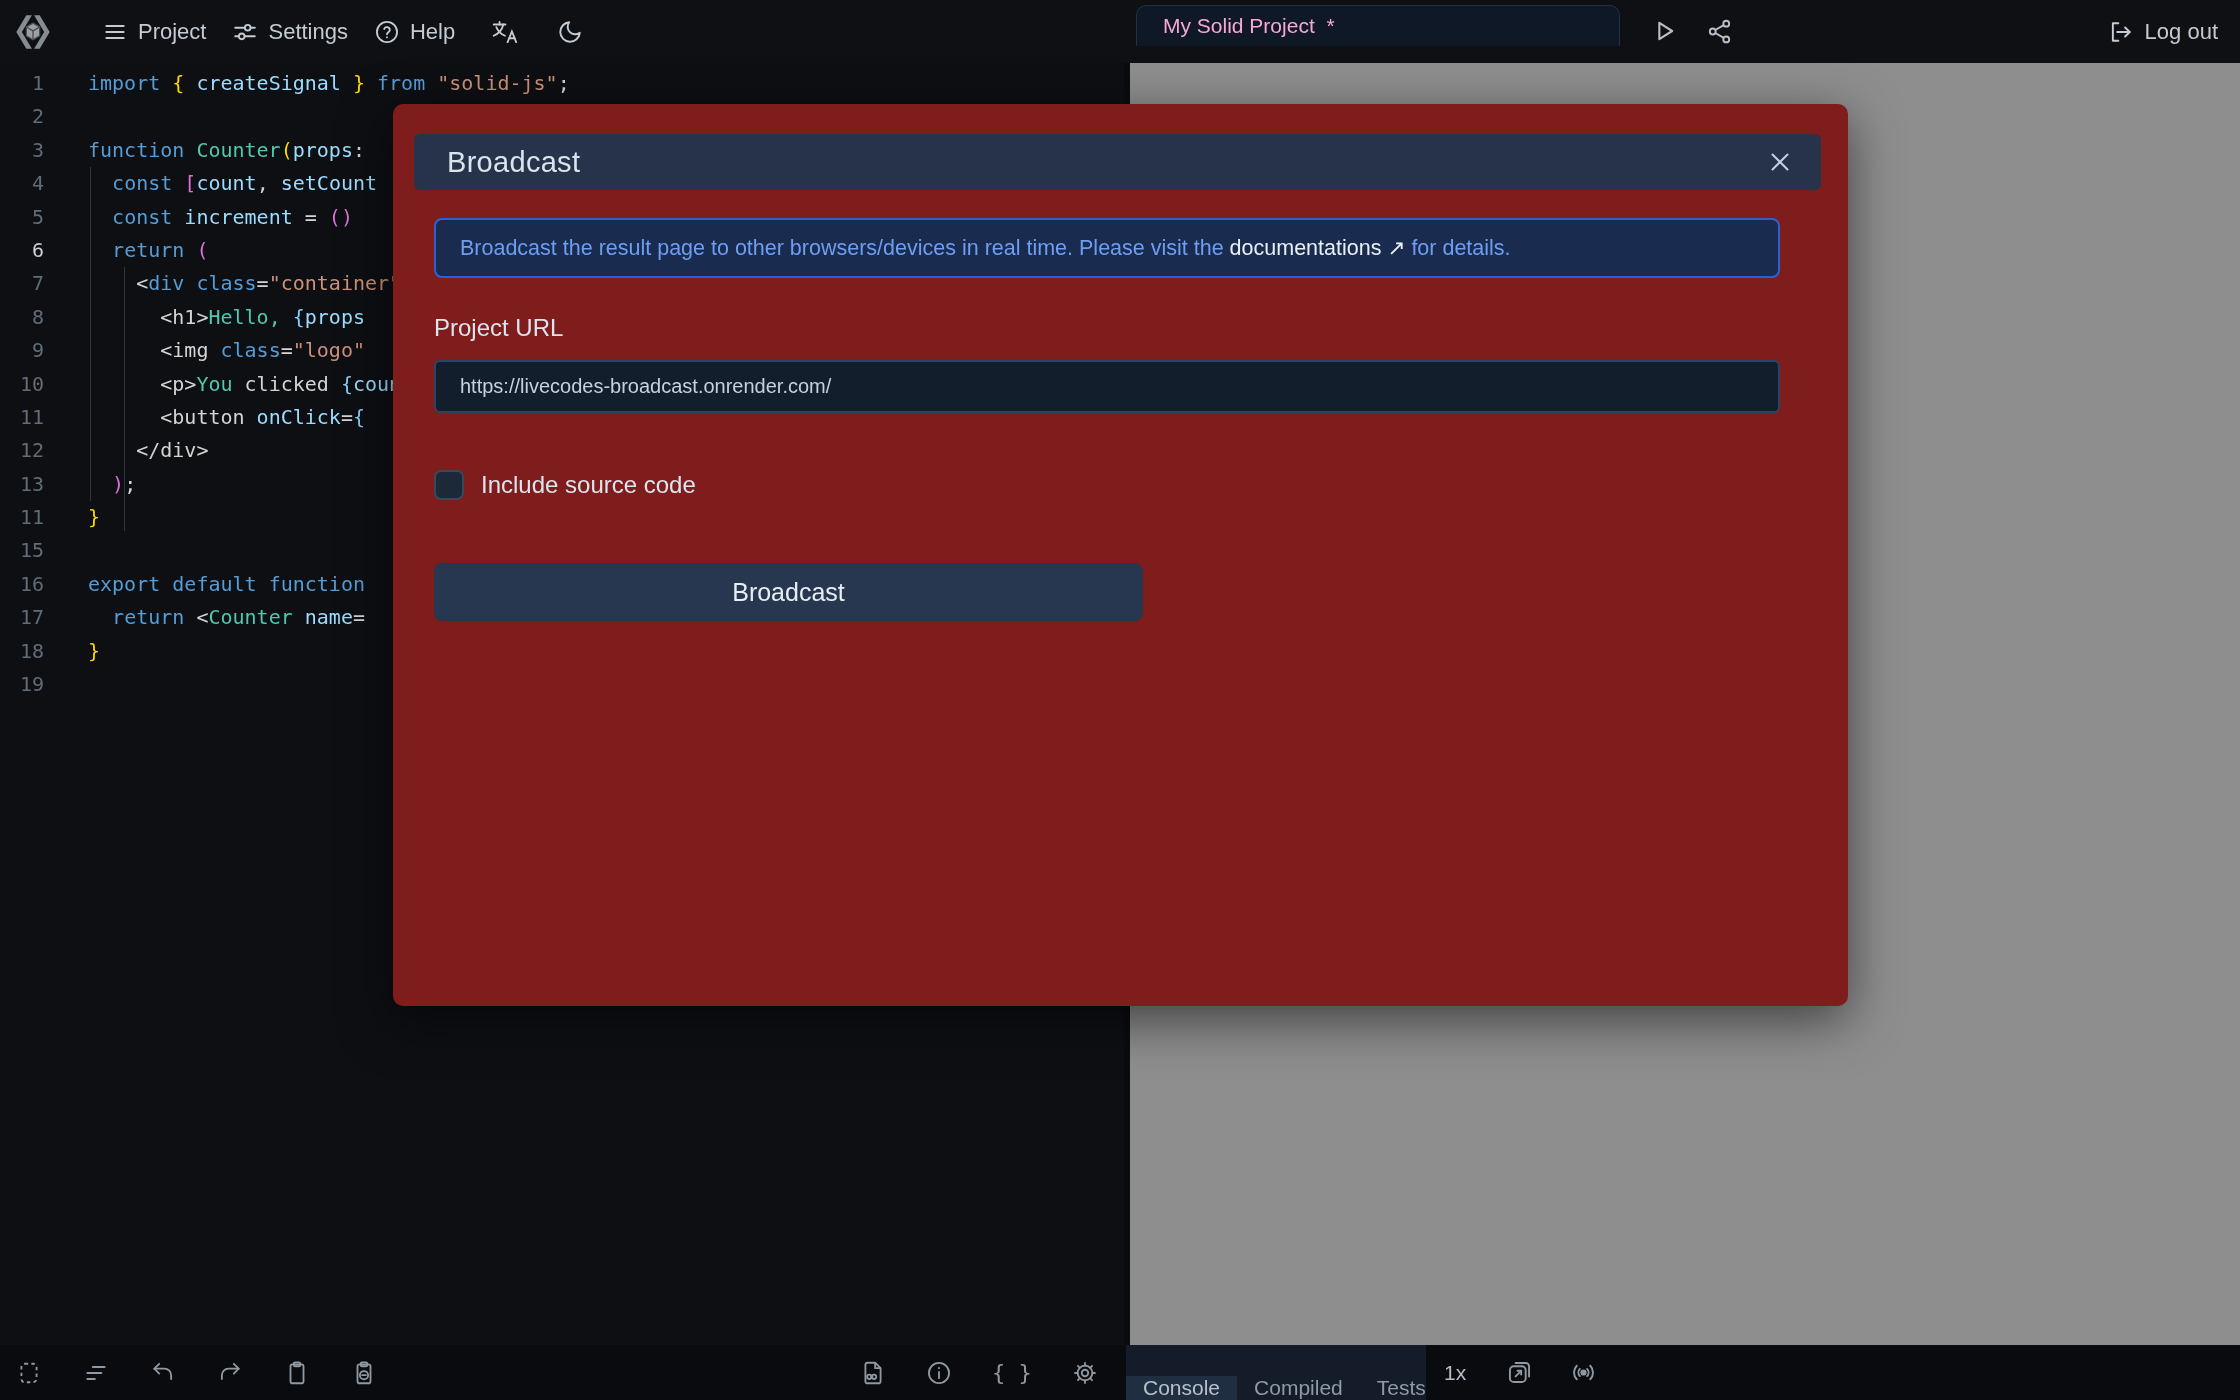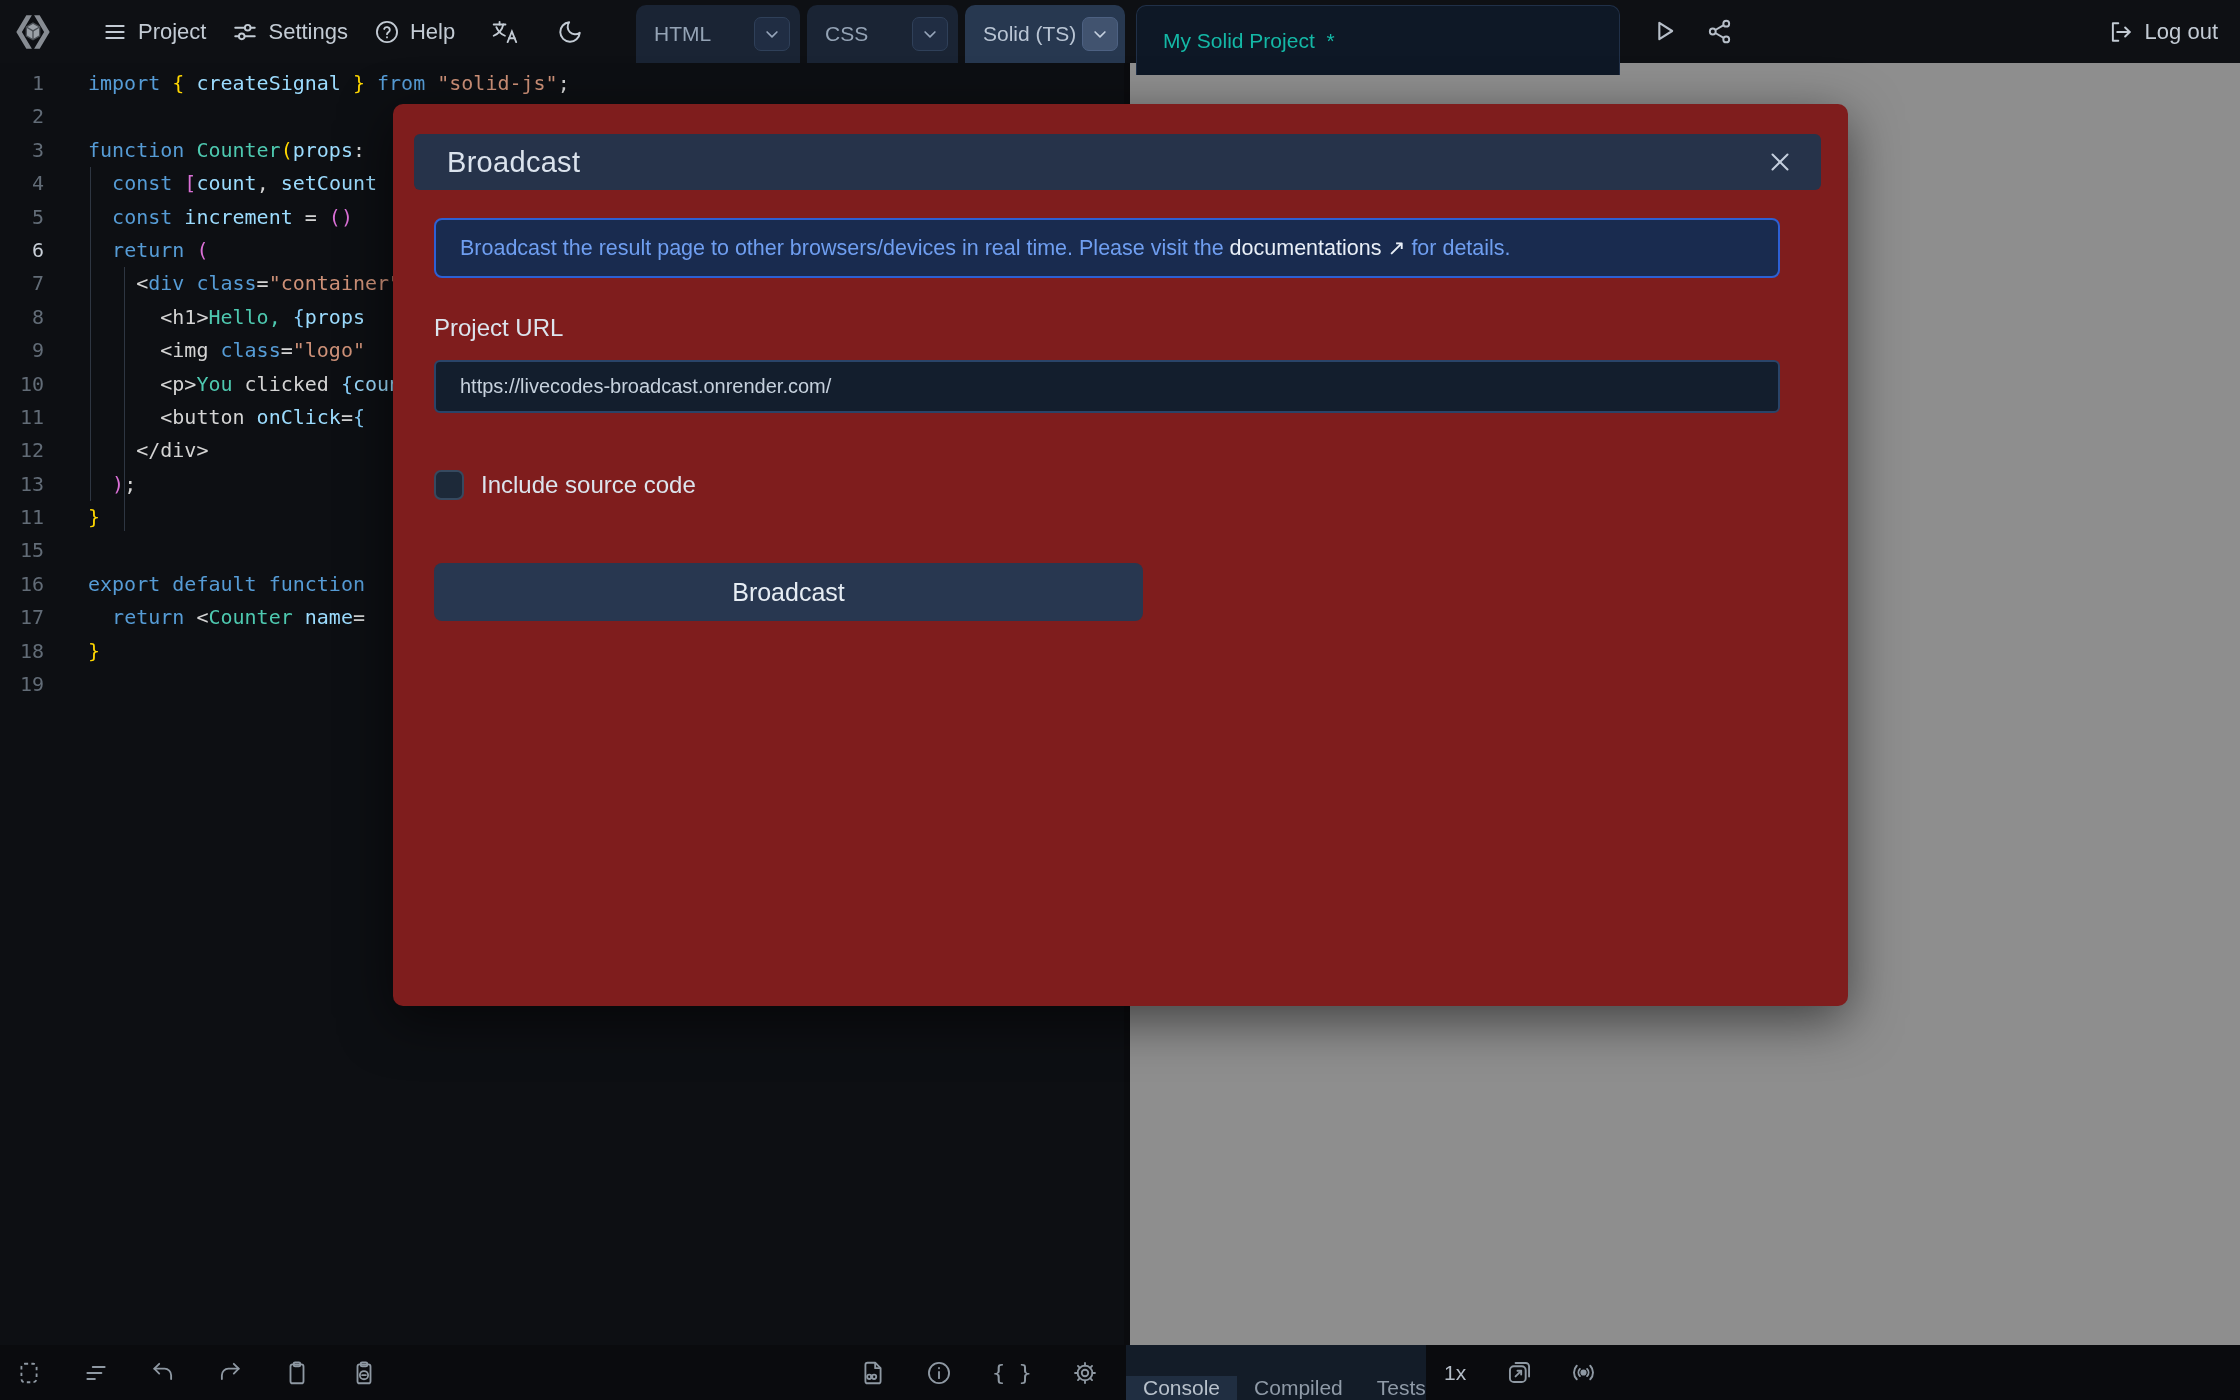--- a/index.html
+++ b/index.html
@@ -19,23 +19,23 @@
   .editor-tab{box-sizing:border-box;width:164px;background:#1a2434;border-radius:10px 10px 0 0;
     display:flex;align-items:center;justify-content:space-between;padding:0 10px 0 18px;
     font-size:21px;color:#94a3b5;cursor:pointer;}
   .editor-tab.w2{width:151px;}
   .editor-tab.w3{width:160px;padding-right:7px;}
   .editor-tab.active{background:#273850;color:#b9c5d4;}
   .chev{width:36px;height:34px;box-sizing:border-box;border-radius:7px;background:#202d43;
     border:1px solid #2f4059;display:flex;align-items:center;justify-content:center;color:#9db;color:#96a5ba;cursor:pointer;}
   .editor-tab.active .chev{background:#41536f;border-color:#4d6182;color:#c5d0df;}
 
-  .title-input{position:absolute;left:1136px;top:5px;width:484px;height:70px;box-sizing:border-box;
+  .title-input{position:absolute;left:1136px;top:5px;width:484px;height:41px;box-sizing:border-box;
     background:#0e1826;border:1px solid #203048;border-bottom:none;border-radius:10px 10px 0 0;
-    color:#14b8a6;font-size:21px;padding:0 0 0 26px;font-family:inherit;outline:none;z-index:4;}
+    color:#f9a8d4;font-size:21px;padding:0 0 0 26px;font-family:inherit;outline:none;z-index:4;}
 
   .run-btn{position:absolute;left:1650px;top:17px;color:#b7bfc9;cursor:pointer;}
   .share-btn{position:absolute;left:1706px;top:18px;color:#b7bfc9;cursor:pointer;}
   .logout{position:absolute;right:22px;top:0;height:63px;display:flex;align-items:center;gap:11px;
     font-size:22px;color:#c3cbd4;cursor:pointer;}
 
   
   .editor{position:absolute;left:0;top:63px;width:1124px;height:1282px;background:#0d0f13;
     font-family:"DejaVu Sans Mono",monospace;font-size:20px;overflow:hidden;z-index:1;}
   .code-lines{padding-top:4px;}
@@ -141,46 +141,20 @@
           <line x1="16.9" y1="17.8" x2="22.1" y2="17.8"></line>
       </svg>
     </span>
     <span class="tb-icon">
       <svg width="26" height="26" viewBox="0 0 24 24" stroke="currentColor" stroke-width="1.8" fill="none" stroke-linecap="round" stroke-linejoin="round">
           <path d="M21 12.79A9 9 0 1 1 11.21 3 7 7 0 0 0 21 12.79z"></path>
         </svg>
     </span>
   </div>
 
-  <div class="tabs-group">
-    <div class="editor-tab">
-      <span>HTML</span>
-      <span class="chev">
-        <svg width="18" height="18" viewBox="0 0 22 22" stroke="currentColor" stroke-width="2" fill="none" stroke-linecap="round" stroke-linejoin="round">
-            <polyline points="5,8.5 11,14.5 17,8.5"></polyline>
-          </svg>
-      </span>
-    </div>
-    <div class="editor-tab w2">
-      <span>CSS</span>
-      <span class="chev">
-        <svg width="18" height="18" viewBox="0 0 22 22" stroke="currentColor" stroke-width="2" fill="none" stroke-linecap="round" stroke-linejoin="round">
-            <polyline points="5,8.5 11,14.5 17,8.5"></polyline>
-          </svg>
-      </span>
-    </div>
-    <div class="editor-tab w3 active">
-      <span>Solid (TS)</span>
-      <span class="chev">
-        <svg width="18" height="18" viewBox="0 0 22 22" stroke="currentColor" stroke-width="2" fill="none" stroke-linecap="round" stroke-linejoin="round">
-            <polyline points="5,8.5 11,14.5 17,8.5"></polyline>
-          </svg>
-      </span>
-    </div>
-  </div>
 
   <input class="title-input" value="My Solid Project  *" style="">
 
   <span class="run-btn">
     <svg width="28" height="28" viewBox="0 0 24 24" stroke="currentColor" stroke-width="1.8" fill="none" stroke-linejoin="round">
         <polygon points="8,5 19,12 8,19"></polygon>
       </svg>
   </span>
   <span class="share-btn">
     <svg width="27" height="27" viewBox="0 0 24 24" stroke="currentColor" stroke-width="1.7" fill="none">

